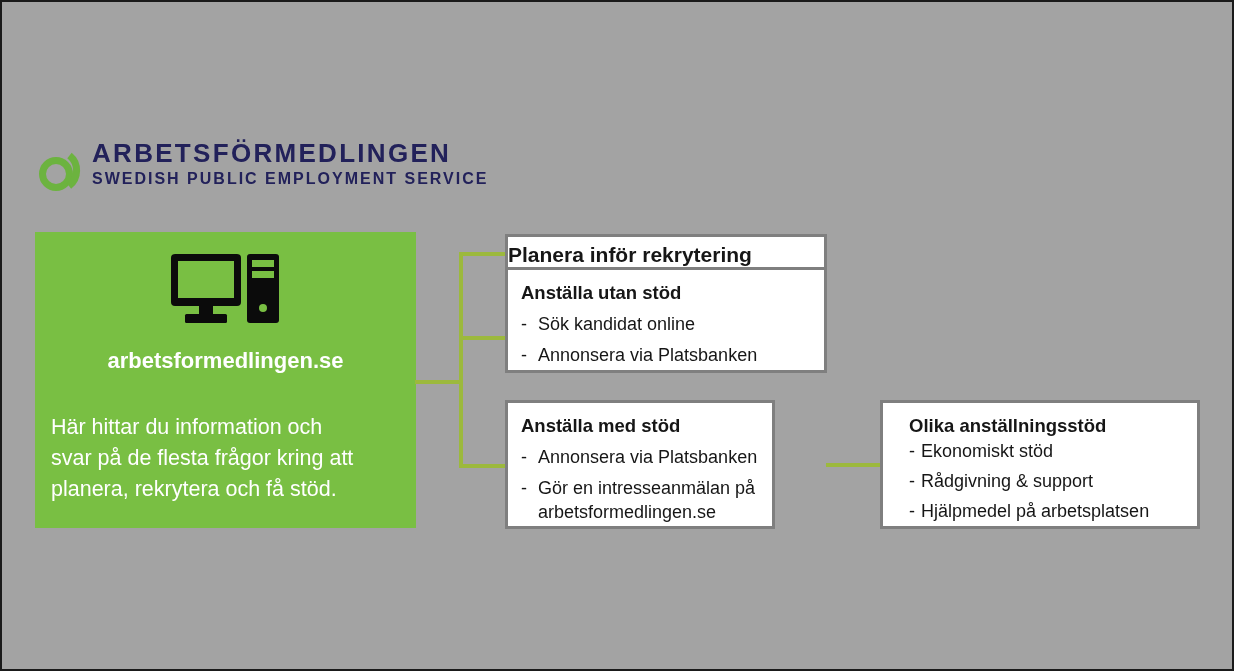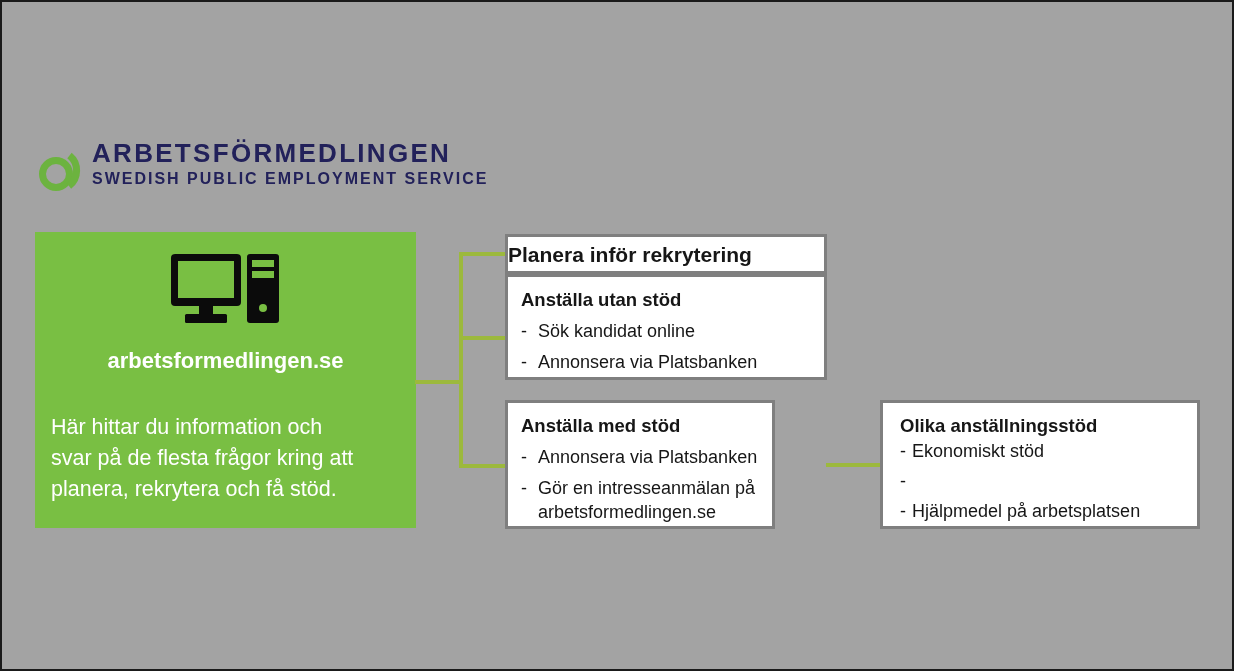--- a/index.html
+++ b/index.html
@@ -133,34 +133,34 @@
 
   #box-plan {
     left: 503px; top: 232px; width: 322px; height: 40px;
   }
   #box-plan .obox-title {
     font-size: 21px;
     padding: 6px 0 0 0;
   }
 
   #box-utan {
-    left: 503px; top: 272px; width: 322px; height: 106px;
+    left: 503px; top: 265px; width: 322px; height: 106px;
     padding: 11px 0 0 13px;
   }
   #box-utan .obox-item { margin-top: 7px; }
 
   #box-med {
     left: 503px; top: 398px; width: 270px; height: 129px;
     padding: 11px 0 0 13px;
   }
   #box-med .obox-item { margin-top: 7px; }
 
   #box-stod {
     left: 878px; top: 398px; width: 320px; height: 129px;
-    padding: 11px 0 0 17px;
+    padding: 11px 0 0 26px;
   }
   #box-stod .obox-item { margin-top: 6px; }
   #box-stod .first-item { margin-top: 1px; }
 
   .bullet-row {
     display: flex;
     align-items: flex-start;
   }
   .bullet-dash {
     font-size: 18px;
@@ -253,20 +253,21 @@
   </div>
 
   <div class="obox" id="box-stod">
     <div class="obox-title">Olika anställningsstöd</div>
     <div class="obox-item bullet-row first-item">
       <span class="bullet-dash tight">-</span>
       <span>Ekonomiskt stöd</span>
     </div>
     <div class="obox-item bullet-row">
       <span class="bullet-dash tight">-</span>
+      <span>Rådgivning &amp; support</span>
     </div>
     <div class="obox-item bullet-row">
       <span class="bullet-dash tight">-</span>
       <span>Hjälpmedel på arbetsplatsen</span>
     </div>
   </div>
 
 </div>
 
 </body></html>

